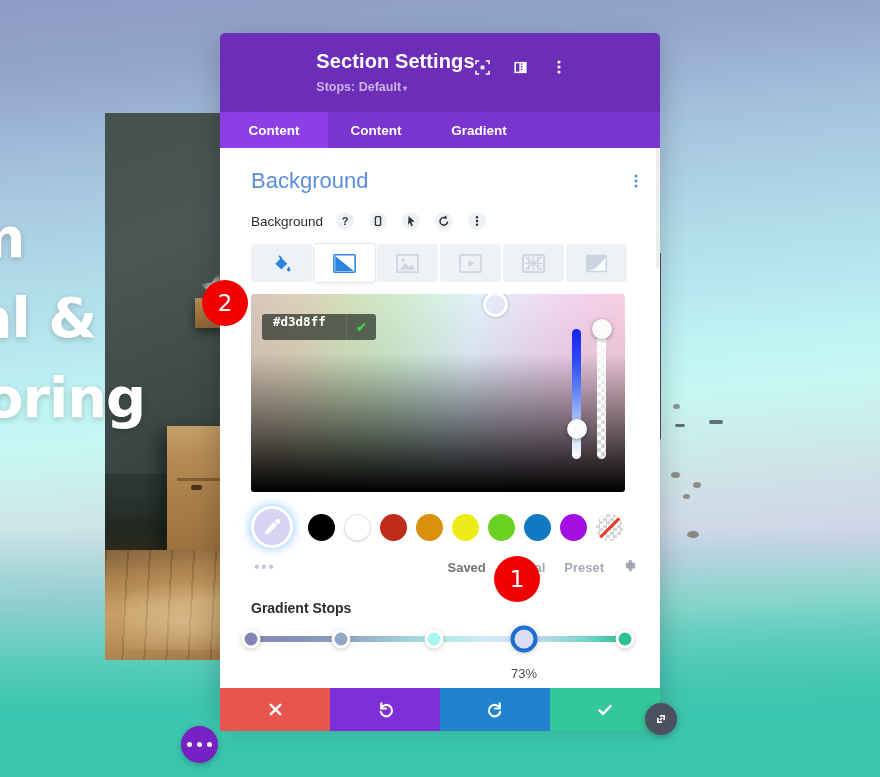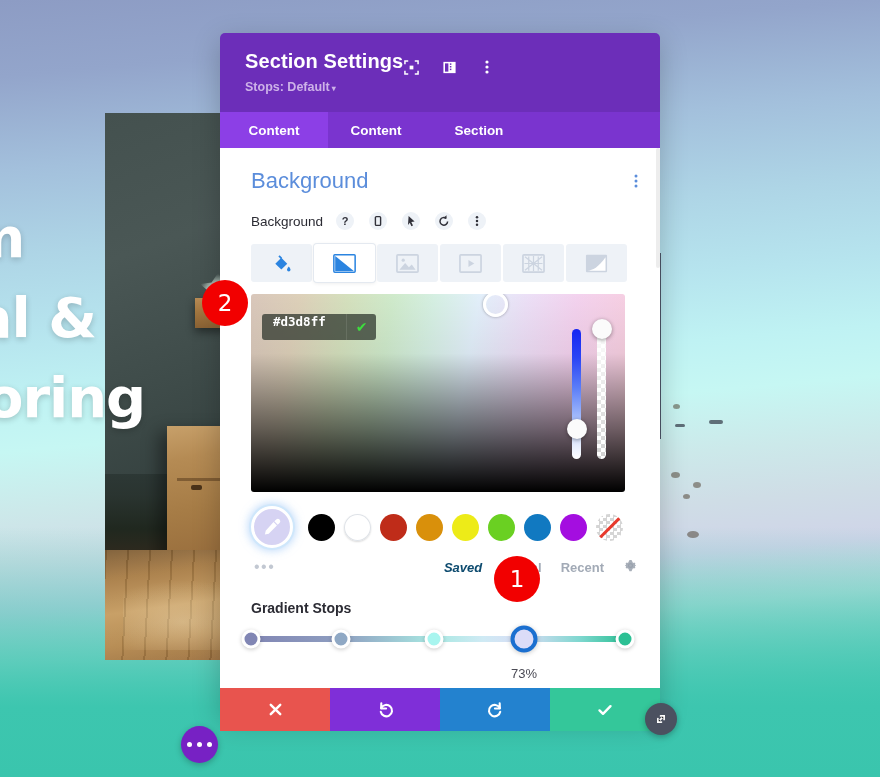--- a/index.html
+++ b/index.html
@@ -112,21 +112,21 @@
   
   .modal {
     position:absolute; left:220px; top:33px; width:440px; height:682px;
     border-radius:5px 5px 0 0;
     box-shadow: 0 8px 28px rgba(0,0,0,.22);
     overflow:visible;
   }
   .modal-header {
     background:#6c2eb9; height:79px; border-radius:5px 5px 0 0;
     padding:16px 22px 0 25px;
-    display:flex; justify-content:flex-start; align-items:flex-start;
+    display:flex; justify-content:center; align-items:flex-start;
   }
   .modal-title { color:#fff; font-size:20px; font-weight:700; line-height:24px; letter-spacing:.1px; }
   .modal-preset { color:#cdb2e8; font-size:12.5px; font-weight:700; margin-top:7px; }
   .modal-preset .caret { font-size:8px; margin-left:2px; }
   .header-icons { display:flex; align-items:center; gap:22px; margin-top:10px; }
   .hicon { width:16px; height:16px; color:#fff; display:flex; align-items:center; justify-content:center; cursor:pointer; }
 
   .tabs { display:flex; background:#7a34cf; height:36px; }
   .tab {
     display:flex; align-items:center; justify-content:center;
@@ -233,21 +233,21 @@
     background:#e8392c; transform:rotate(-45deg);
   }
 
   .meta-row {
     display:flex; align-items:center; padding:10px 22px 0 34px;
     font-size:13px;
   }
   .dots-h { color:#c2c8d2; font-size:16px; letter-spacing:1.5px; cursor:pointer; }
   .meta-right { margin-left:auto; display:flex; align-items:center; gap:19px; }
   .meta-link { font-weight:700; cursor:pointer; }
-  .meta-link.active { color:#0c4a6e;font-style:italic; }
+  .meta-link.active { color:#737373; }
   .meta-link.inactive { color:#a2aab6; }
   .gear { color:#99a1ad; font-size:15px; cursor:pointer; }
 
   
   .gs-title { padding:24px 0 0 31px; font-size:14px; font-weight:700; color:#2b2b33; }
   .gs-track-wrap { position:relative; padding:20px 10px 0 31px; height:62px; }
   .gs-track {
     position:relative; width:374px; height:6px; border-radius:4px;
     background: linear-gradient(90deg,
       #8186b4 0%, #8e9ec0 24%, #a8e8e2 49%, #cfeaf4 62%, #d8dcf5 73%, #7ed7cf 88%, #2cc094 100%);
@@ -377,21 +377,21 @@
             <circle cx="2" cy="8" r="1.6" fill="#fff"></circle>
             <circle cx="2" cy="13" r="1.6" fill="#fff"></circle>
           </svg>
         </div>
       </div>
     </div>
 
     <div class="tabs">
       <div class="tab active">Content</div>
       <div class="tab">Content</div>
-      <div class="tab">Section</div>
+      <div class="tab">Gradient</div>
     </div>
 
     <div class="modal-body">
       <div class="modal-scroll"></div>
 
       <div class="section-head">
         <div class="section-title">Background</div>
         <div class="dots-v">
           <svg width="4" height="16" viewBox="0 0 4 16">
             <circle cx="2" cy="3" r="1.5" fill="#5b8ddb"></circle>
@@ -514,21 +514,21 @@
         <div class="swatch" style="background:#1179c1"></div>
         <div class="swatch" style="background:#a40ee0"></div>
         <div class="swatch transparent"></div>
       </div>
 
       <div class="meta-row">
         <div class="dots-h">•••</div>
         <div class="meta-right">
           <div class="meta-link active">Saved</div>
           <div class="meta-link inactive">Global</div>
-          <div class="meta-link inactive">Recent</div>
+          <div class="meta-link inactive">Preset</div>
           <div class="gear">
             <svg width="15" height="15" viewBox="0 0 16 16" fill="#99a1ad">
               <path d="M8 5.3a2.7 2.7 0 1 0 0 5.4 2.7 2.7 0 0 0 0-5.4zm0 4.1a1.4 1.4 0 1 1 0-2.8 1.4 1.4 0 0 1 0 2.8z"></path>
               <path d="M14 8l-1.3-.8.5-1.4-1.1-1.1-1.4.5L10 3.9 9.1 2H6.9L6 3.9l-.7 1.3-1.4-.5-1.1 1.1.5 1.4L2 8l1.3.8-.5 1.4 1.1 1.1 1.4-.5.7 1.3.9 1.9h2.2l.9-1.9.7-1.3 1.4.5 1.1-1.1-.5-1.4z" opacity="0.85"></path>
             </svg>
           </div>
         </div>
       </div>
 
       <div class="gs-title">Gradient Stops</div>

